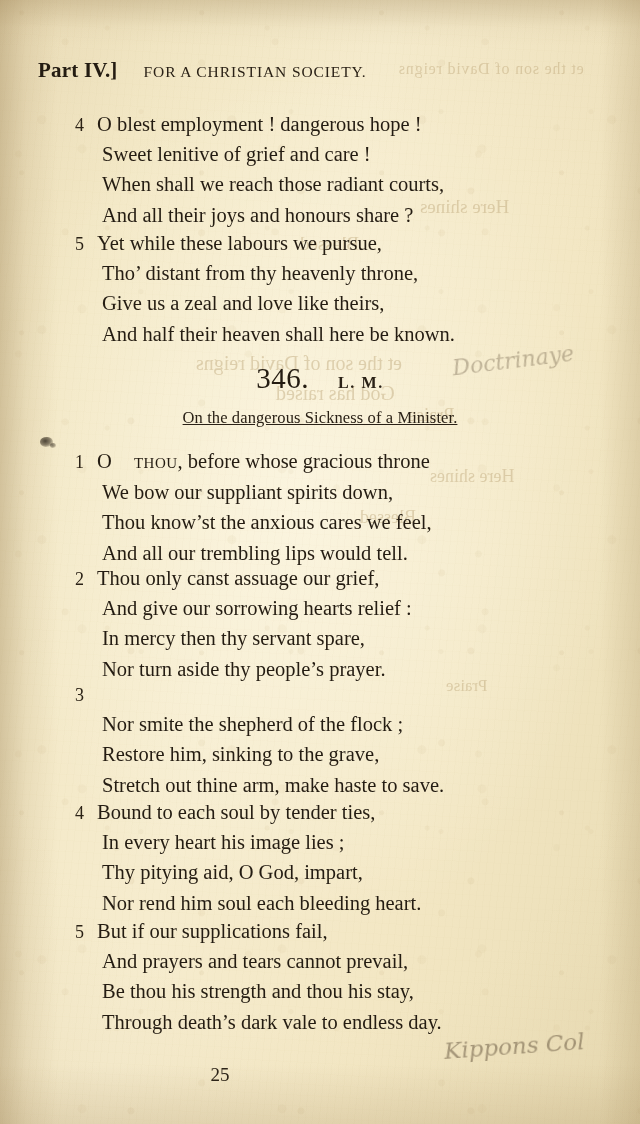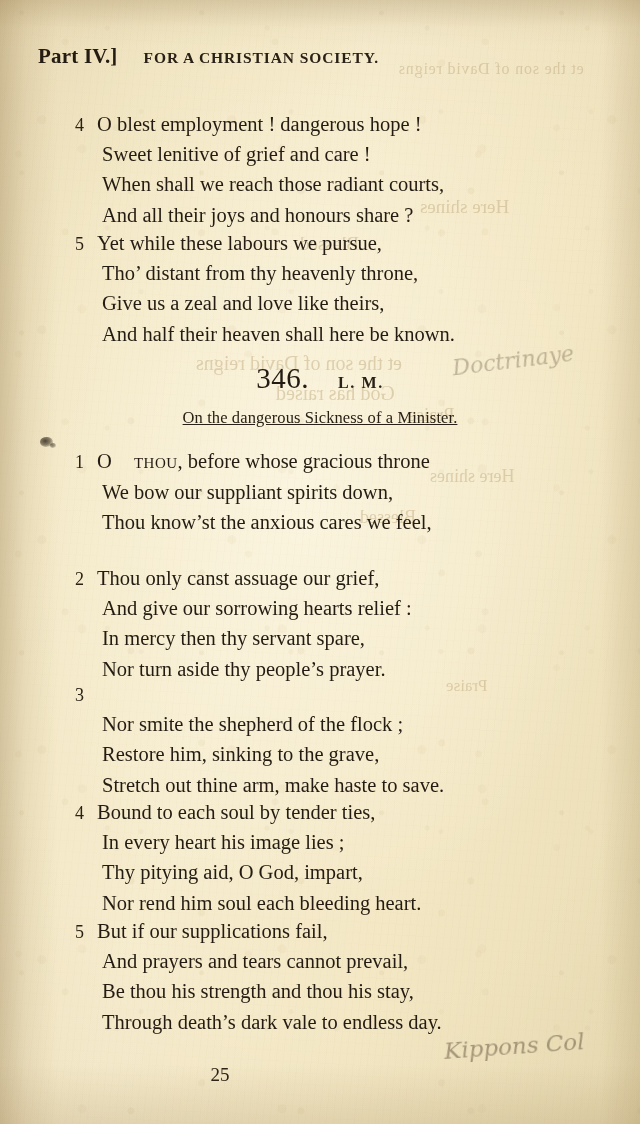--- a/index.html
+++ b/index.html
@@ -88,36 +88,36 @@
   
   .content {
     position: absolute;
     inset: 0;
     z-index: 5;
   }
 
   .running-head {
     position: absolute;
     left: 38px;
-    top: 44px;
+    top: 58px;
     width: 560px;
     display: flex;
     align-items: baseline;
     text-align: center;
   }
   .rh-part {
     font-size: 21px;
     font-weight: 700;
     letter-spacing: 0.2px;
     color: #241c12;
   }
   .rh-title {
     margin-left: 26px;
     font-size: 15.5px;
-    font-weight: 700;
+    font-weight: 400;
     letter-spacing: 0.9px;
     color: #2a2116;
   }
 
   
   .stanza {
     position: absolute;
     display: block;
   }
   .line {
@@ -287,20 +287,24 @@
         <span class="txt"><span>O</span>&nbsp;<span class="smallcaps">THOU</span><span>, before whose gracious throne</span></span>
       </div>
       <div class="line cont">
         <span class="num">0</span>
         <span class="txt">We bow  our suppliant spirits down,</span>
       </div>
       <div class="line cont">
         <span class="num">0</span>
         <span class="txt">Thou know’st the anxious cares we feel,</span>
       </div>
+      <div class="line cont">
+        <span class="num">0</span>
+        <span class="txt">And all our trembling lips would tell.</span>
+      </div>
     </div>
 
     <div class="stanza" style="left:60px; top:564px;">
       <div class="line">
         <span class="num">2</span>
         <span class="txt">Thou only canst assuage our grief,</span>
       </div>
       <div class="line cont">
         <span class="num">0</span>
         <span class="txt">And give our sorrowing hearts relief :</span>

